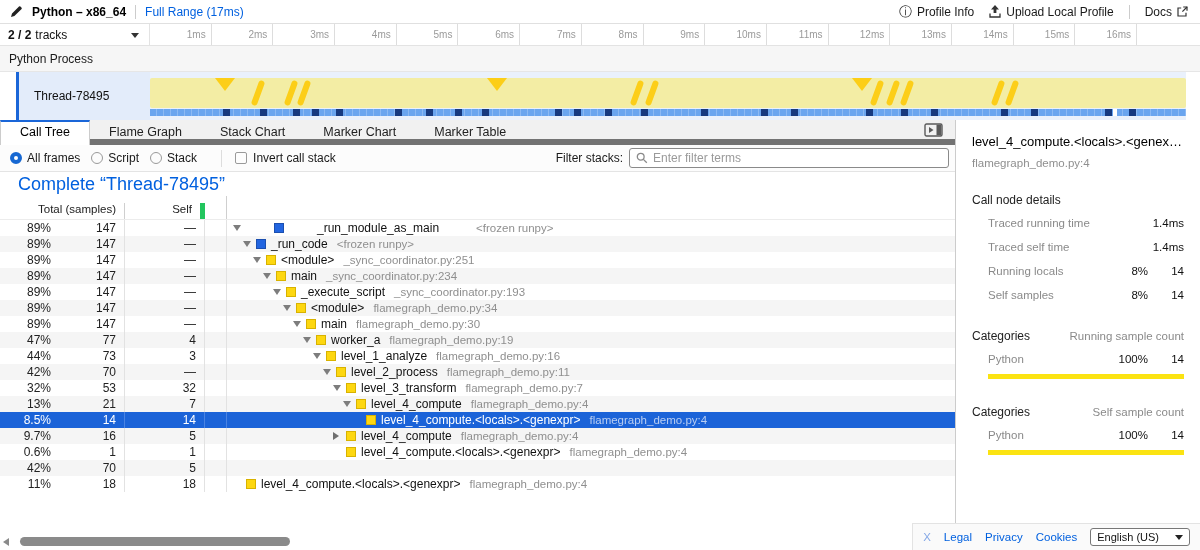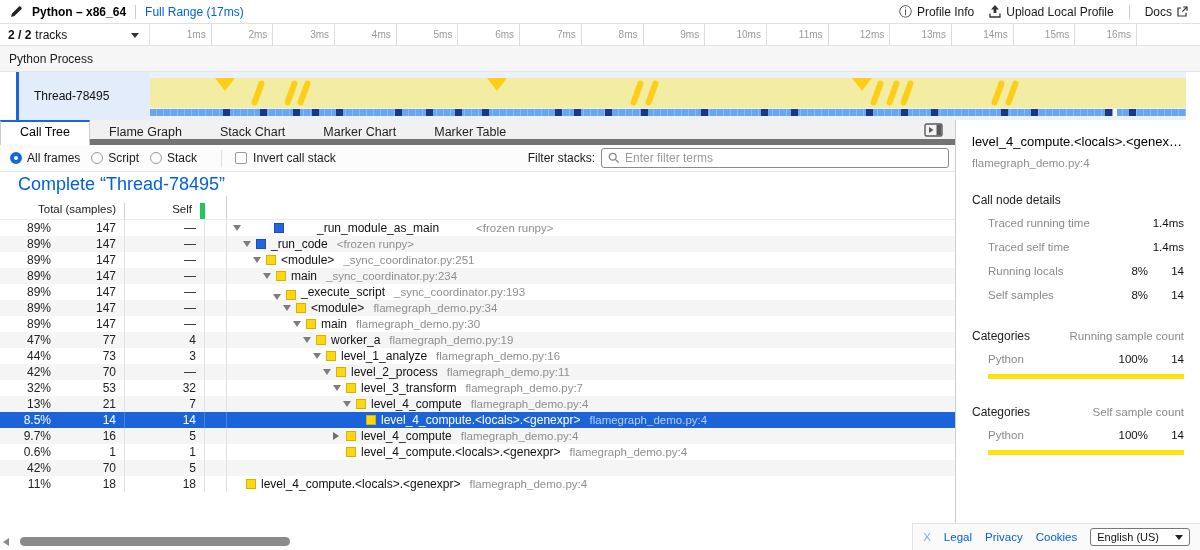--- a/index.html
+++ b/index.html
@@ -67,21 +67,21 @@
             color:#1a1a1a;box-sizing:border-box;}
   .ctrl-item{display:flex;align-items:center;margin-right:11px;cursor:pointer;}
   .radio{width:12px;height:12px;border-radius:50%;box-sizing:border-box;margin-right:5px;flex:none;}
   .radio.sel{border:4px solid #1768d2;background:#fff;}
   .radio.unsel{border:1px solid #9a9a9a;background:#fcfcfc;}
   .ctrl-sep{width:1px;height:17px;background:#ddd;margin:0 13px;}
   .checkbox{width:12px;height:12px;border:1px solid #9a9a9a;border-radius:2px;background:#fdfdfd;
             margin-right:6px;box-sizing:border-box;flex:none;}
   .filter-wrap{margin-left:auto;display:flex;align-items:center;padding-right:6px;}
   .filter-label{margin-right:6px;}
-  .filter-box{width:348px;height:20px;border:1px solid #8a8a8a;border-radius:3px;background:#fff;
+  .filter-box{width:320px;height:20px;border:1px solid #8a8a8a;border-radius:3px;background:#fff;
               display:flex;align-items:center;padding:0 6px;box-sizing:border-box;gap:5px;}
   .filter-box input{border:none;outline:none;flex:1;font-size:12px;font-family:"Liberation Sans",sans-serif;
                     color:#222;background:transparent;padding:0;}
   .filter-box input::placeholder{color:#9a9a9a;}
 
   .breadcrumb-row{position:absolute;top:52px;left:0;width:955px;height:24px;display:flex;
                   align-items:center;padding-left:18px;box-sizing:border-box;font-size:18px;}
 
   .table-header{position:absolute;top:76px;left:0;width:955px;height:24px;display:flex;
                 align-items:flex-end;font-size:11.5px;color:#222;box-sizing:border-box;
@@ -372,21 +372,21 @@
           <span class="cat-square sq-yellow"></span>
           <span class="fn-name">main</span>
           <span class="fn-file">_sync_coordinator.py:234</span>
         </span>
       </div>
       <div class="tree-row">
         <span class="cell-pct">89%</span>
         <span class="cell-total">147</span>
         <span class="cell-self">—</span>
         <span class="cell-cat"></span>
-        <span class="cell-tree" style="padding-left: 46px; align-items: flex-end;">
+        <span class="cell-tree" style="padding-left: 46px;">
           <span class="expander">
             <span class="tri-open"></span>
           </span>
           <span class="cat-square sq-yellow"></span>
           <span class="fn-name">_execute_script</span>
           <span class="fn-file">_sync_coordinator.py:193</span>
         </span>
       </div>
       <div class="tree-row alt">
         <span class="cell-pct">89%</span>

